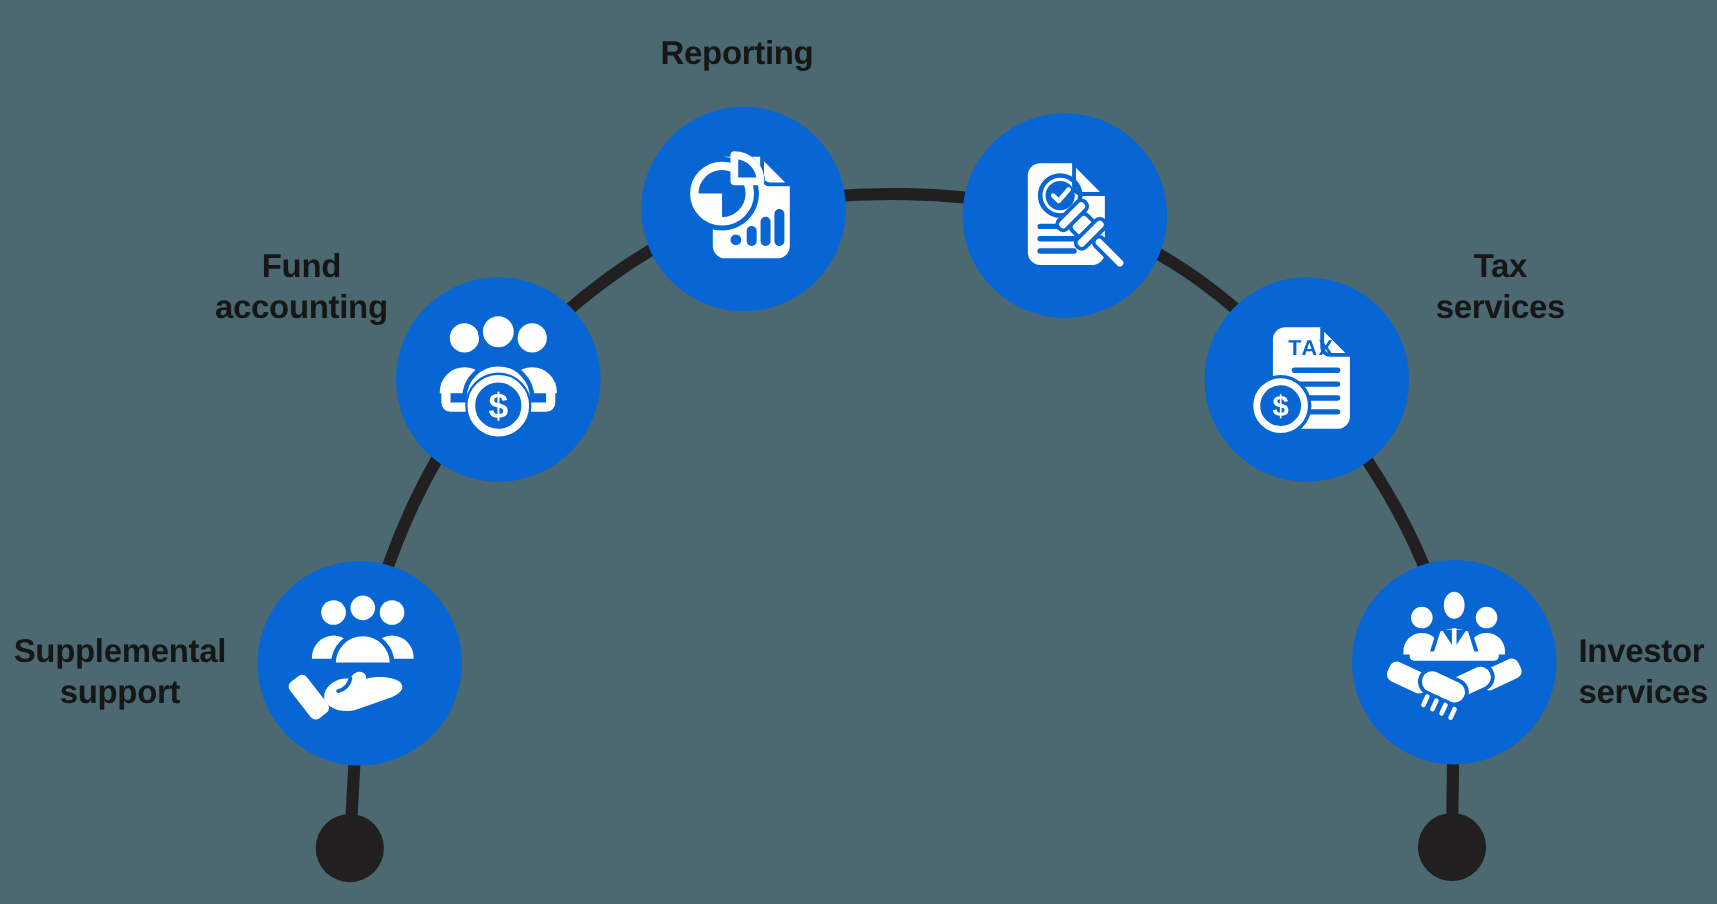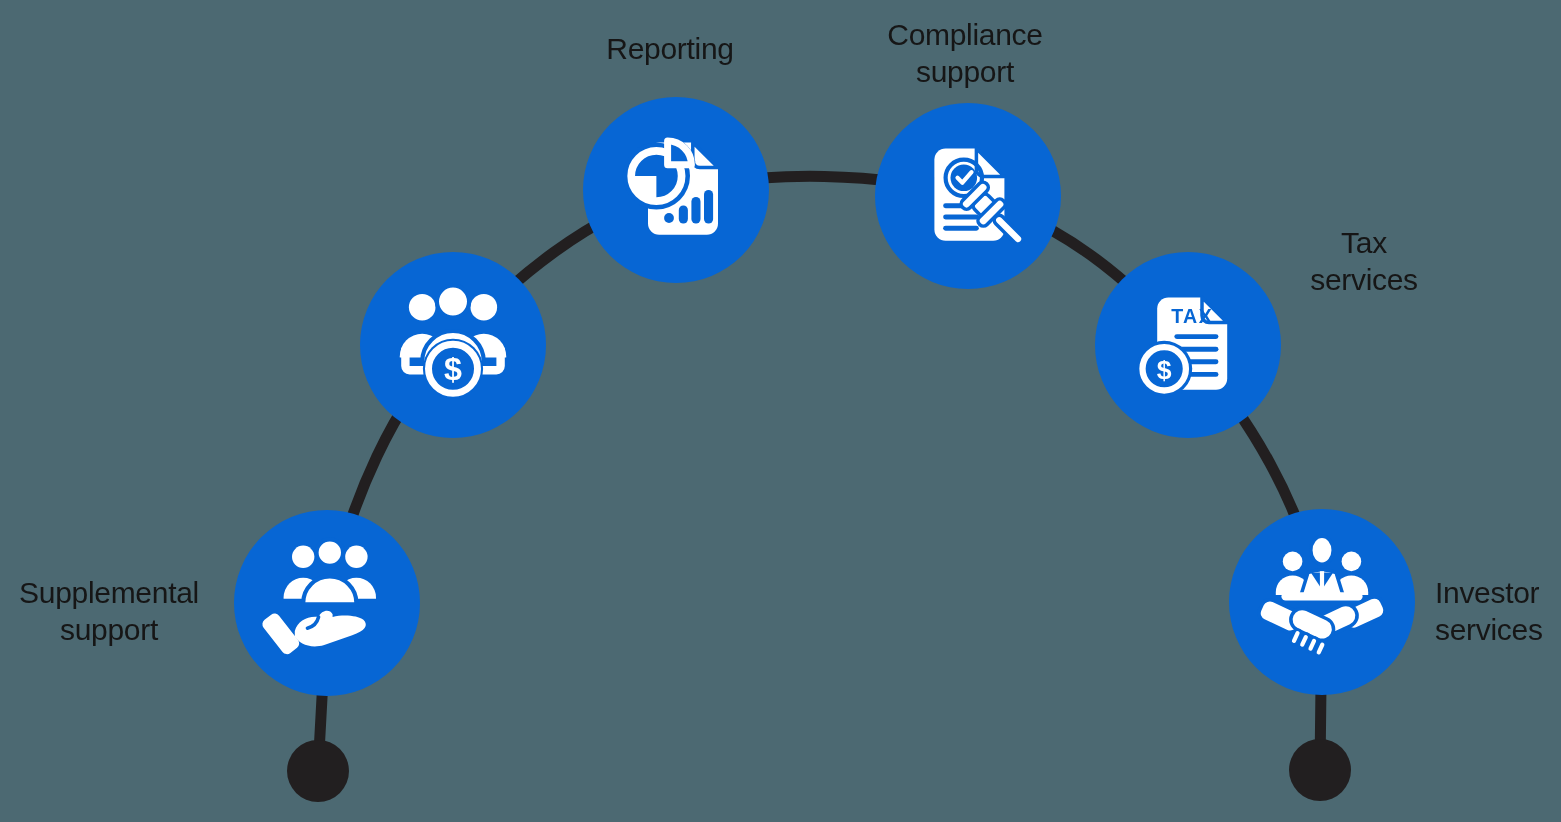--- a/index.html
+++ b/index.html
@@ -19,21 +19,21 @@
   .stage{position:absolute;inset:0;width:1561px;height:822px;}
   svg.arc-layer{position:absolute;left:0;top:0;z-index:0;}
   .node{
     position:absolute;width:186px;height:186px;border-radius:50%;
     background:var(--accent-blue);display:flex;align-items:center;justify-content:center;
     z-index:1;
   }
   .node svg{width:140px;height:140px;display:block;}
   .label{
     position:absolute;z-index:2;color:var(--text-dark);
-    font-weight:normal;font-size:30px;line-height:37px;
+    font-weight:bold;font-size:30px;line-height:37px;
     white-space:pre-line;text-align:center;letter-spacing:-0.3px;
   }
   .label.left-align{text-align:left;}
   
   #node-supplemental{left:234px;top:510px;}
   #node-fund{left:360px;top:252px;}
   #node-reporting{left:583px;top:97px;}
   #node-compliance{left:875px;top:103px;}
   #node-tax{left:1095px;top:252px;}
   #node-investor{left:1229px;top:509px;}
@@ -186,21 +186,21 @@
           <rect class="w as" x="-6.5" y="-5" width="5" height="11" rx="2.5" stroke-width="2"></rect>
           <rect class="w as" x="0" y="-5" width="5" height="11" rx="2.5" stroke-width="2"></rect>
           <rect class="w as" x="6.5" y="-5" width="5" height="11" rx="2.5" stroke-width="2"></rect>
         </g>
       </g>
     </svg>
   </div>
 
   <div class="label" id="label-supplemental">Supplemental
 support</div>
+  <div class="label" id="label-fund">Fund
+accounting</div>
   <div class="label" id="label-reporting">Reporting</div>
-  <div class="label" id="label-compliance">Compliance
-support</div>
   <div class="label" id="label-tax">Tax
 services</div>
   <div class="label left-align" id="label-investor">Investor
 services</div>
 
 </div>
 
 </body></html>

